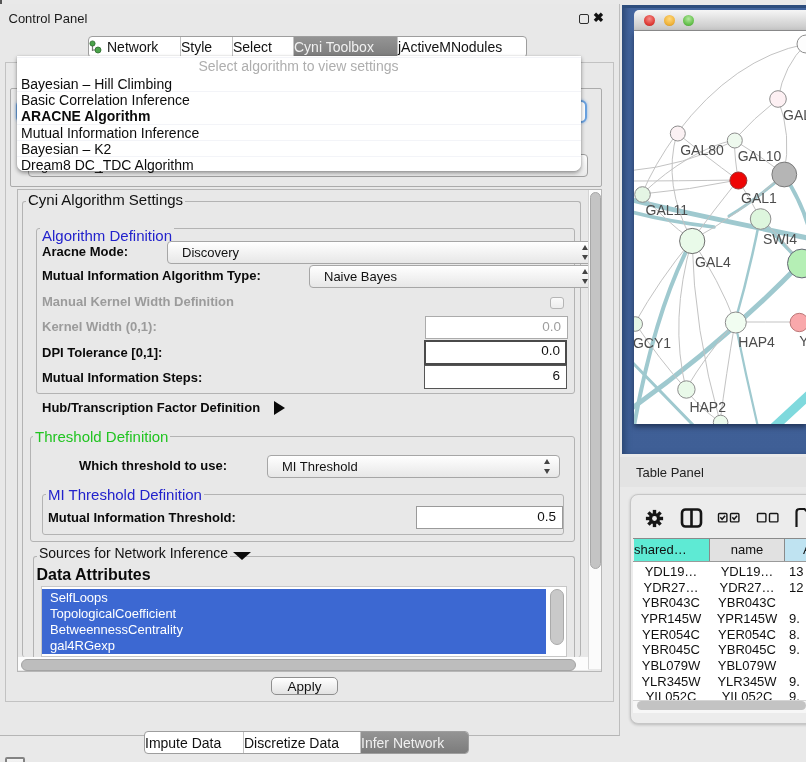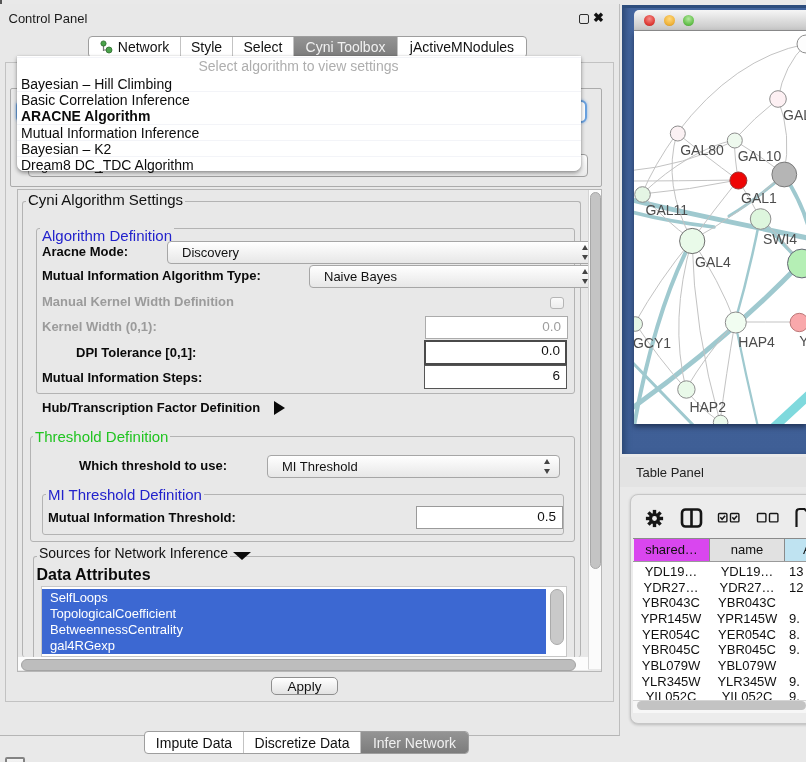--- a/index.html
+++ b/index.html
@@ -13,21 +13,21 @@
   background:linear-gradient(#ffffff,#f4f4f4 45%,#e7e7e7);
   font-size:13px;color:#111;margin-left:32px;}
 .combo .ct{position:absolute;left:14px;top:3px;}
 .stepper{position:absolute;right:7px;top:50%;width:9px;height:15px;margin-top:-7.5px;}
 .stepper:before{content:"";position:absolute;left:1px;top:0;border-left:3.5px solid transparent;border-right:3.5px solid transparent;border-bottom:5px solid #444;}
 .stepper:after{content:"";position:absolute;left:1px;bottom:0;border-left:3.5px solid transparent;border-right:3.5px solid transparent;border-top:5px solid #444;}
 .field{position:absolute;background:#fff;font-size:13.5px;color:#111;text-align:right;}
 .gbox{position:absolute;border:1px solid #b3b3b3;border-radius:3px;}
 .gcap{position:absolute;font-size:15px;background:#e8e8e8;padding:0 2px;white-space:nowrap;color:#111;}
 .seg{position:absolute;background:#fff;border:1px solid #9e9e9e;border-radius:4px;display:flex;overflow:hidden;}
-.seg .sg{font-size:14px;color:#111;display:flex;align-items:center;justify-content:center;white-space:nowrap;border-right:1px solid #c3c3c3;}
+.seg .sg{font-size:14px;color:#111;display:flex;align-items:center;justify-content:flex-start;white-space:nowrap;border-right:1px solid #c3c3c3;}
 .seg .sg:last-child{border-right:none;}
 .seg .sel{background:linear-gradient(#949494,#7c7c7c);color:#f0f0f0;}
 </style>
 </head>
 <body>
 <div id="root">
 
   <div class="abs" style="left:0;top:0;width:2px;height:9px;background:#555;"></div>
   <div class="abs" style="left:0;top:4px;width:619px;height:731px;background:#e8e8e8;border-right:1px solid #bdbdbd;border-bottom:1px solid #b5b5b5;"></div>
   <div class="abs" style="left:8.5px;top:11px;font-size:13px;color:#1a1a1a;">Control Panel</div>
@@ -74,21 +74,21 @@
       <span class="ct">Naive Bayes</span>
       <span class="stepper"></span>
     </div>
 
   <div class="lbl dis" style="left:42px;top:294px;">Manual Kernel Width Definition</div>
   <div class="abs" style="left:550px;top:297px;width:12px;height:10px;border:1px solid #b5b5b5;border-radius:3px;background:linear-gradient(#fafafa,#ededed);"></div>
 
   <div class="lbl dis" style="left:42px;top:319px;">Kernel Width (0,1):</div>
   <div class="field" style="left:425px;top:316px;width:135px;height:19px;border:1px solid #ababab;color:#9e9e9e;padding:2px 6px 0 0;">0.0</div>
 
-  <div class="lbl" style="left:42px;top:344.5px;margin-left:34px;">DPI Tolerance [0,1]:</div>
+  <div class="lbl" style="left:42px;top:344.5px;">DPI Tolerance [0,1]:</div>
   <div class="field" style="left:424px;top:340px;width:134px;height:20px;border:2px solid #4a4a4a;padding:1px 5px 0 0;">0.0</div>
 
   <div class="lbl" style="left:42px;top:370px;">Mutual Information Steps:</div>
   <div class="field" style="left:424px;top:365px;width:135px;height:20px;border:1.5px solid #555;padding:2px 6px 0 0;">6</div>
 
   <div class="lbl" style="left:42px;top:400px;">Hub/Transcription Factor Definition</div>
   <div class="abs" style="left:274px;top:400.5px;width:0;height:0;border-top:7.5px solid transparent;border-bottom:7.5px solid transparent;border-left:11px solid #0a0a0a;"></div>
 
   <div class="gbox" style="left:30px;top:436px;width:543px;height:104px;"></div>
   <div class="gcap" style="left:33px;top:428px;color:#21c421;">Threshold Definition</div>
@@ -243,21 +243,21 @@
       <rect x="86.5" y="7.5" width="8.4" height="8.4" rx="1"></rect>
       <path d="M76.3,11.3 l1.8,2 3,-3.6" stroke-width="1.5"></path>
       <path d="M88.3,11.3 l1.8,2 3,-3.6" stroke-width="1.5"></path>
       <rect x="113.5" y="7.5" width="8.4" height="8.4" rx="1"></rect>
       <rect x="125.5" y="7.5" width="8.4" height="8.4" rx="1"></rect>
     </g>
     <path d="M152.5,21 v-15 a3,3 0 0 1 3,-3 h5 l6,6" fill="none" stroke="#161616" stroke-width="2.2"></path>
   </svg>
 
   <div class="abs" style="left:633px;top:538px;width:173px;height:24px;border-top:1px solid #8a8a8a;border-bottom:1px solid #9a9a9a;box-sizing:border-box;">
-    <div class="abs" style="left:1px;top:0;width:75px;height:22px;background:#d946ef;border-right:1px solid #8a8a8a;font-size:13px;color:#111;text-align:center;line-height:22px;">shared…</div>
+    <div class="abs" style="left:1px;top:0;width:75px;height:22px;background:#5eead4;border-right:1px solid #8a8a8a;font-size:13px;color:#111;text-align:left;line-height:22px;">shared…</div>
     <div class="abs" style="left:77px;top:0;width:74px;height:22px;background:#e1e1e1;border-right:1px solid #8a8a8a;font-size:13px;color:#111;text-align:center;line-height:22px;">name</div>
     <div class="abs" style="left:152px;top:0;width:21px;height:22px;background:#bfe3f1;font-size:13px;color:#111;padding-left:18px;line-height:22px;">A</div>
   </div>
 
   <div class="abs" style="left:633px;top:562px;width:173px;height:138px;background:#fff;overflow:hidden;font-size:13px;color:#111;">
     <div style="position:absolute;left:0;top:2px;width:76px;text-align:center;line-height:15.65px;">YDL19…<br>YDR27…<br>YBR043C<br>YPR145W<br>YER054C<br>YBR045C<br>YBL079W<br>YLR345W<br>YIL052C</div>
     <div style="position:absolute;left:76px;top:2px;width:76px;text-align:center;line-height:15.65px;">YDL19…<br>YDR27…<br>YBR043C<br>YPR145W<br>YER054C<br>YBR045C<br>YBL079W<br>YLR345W<br>YIL052C</div>
     <div style="position:absolute;left:156px;top:2px;width:20px;line-height:15.65px;">13<br>12<br>&nbsp;<br>9.<br>8.<br>9.<br>&nbsp;<br>9.<br>9.</div>
   </div>
 

